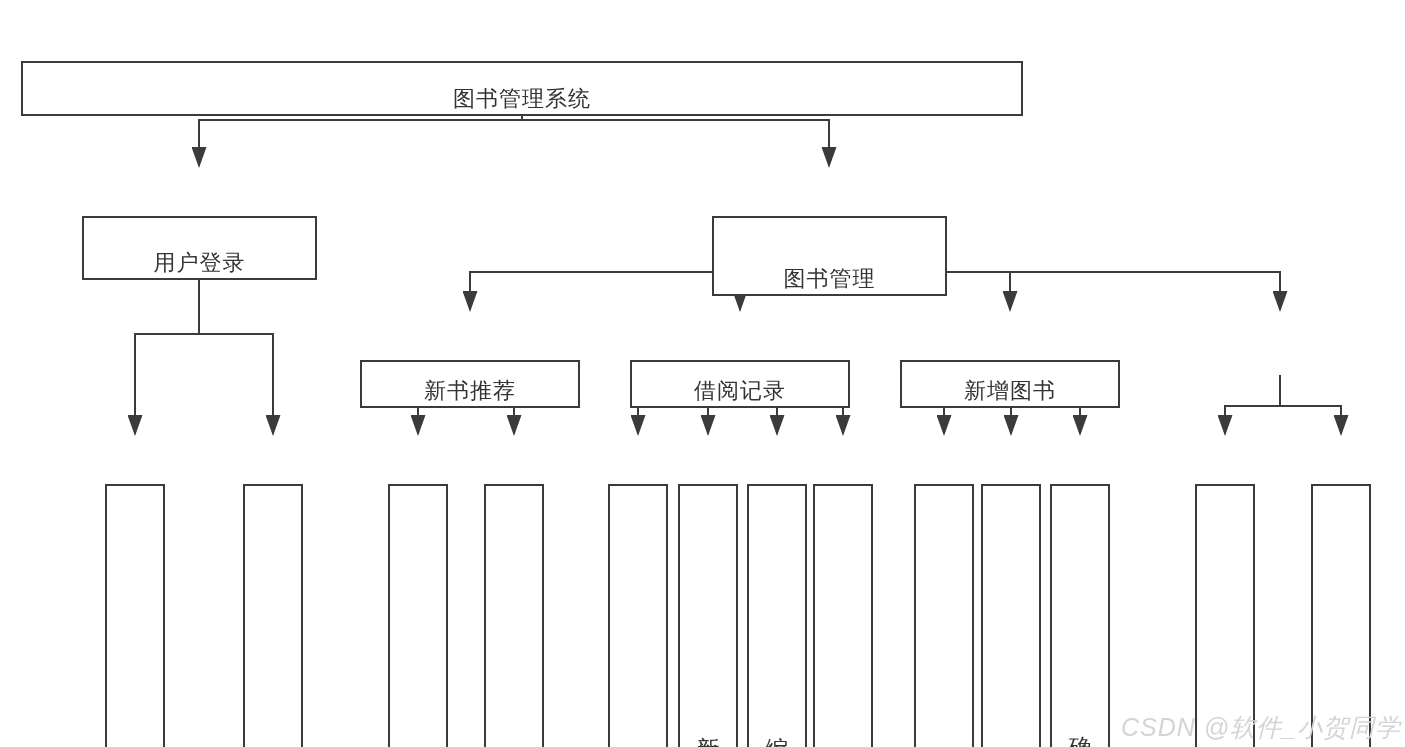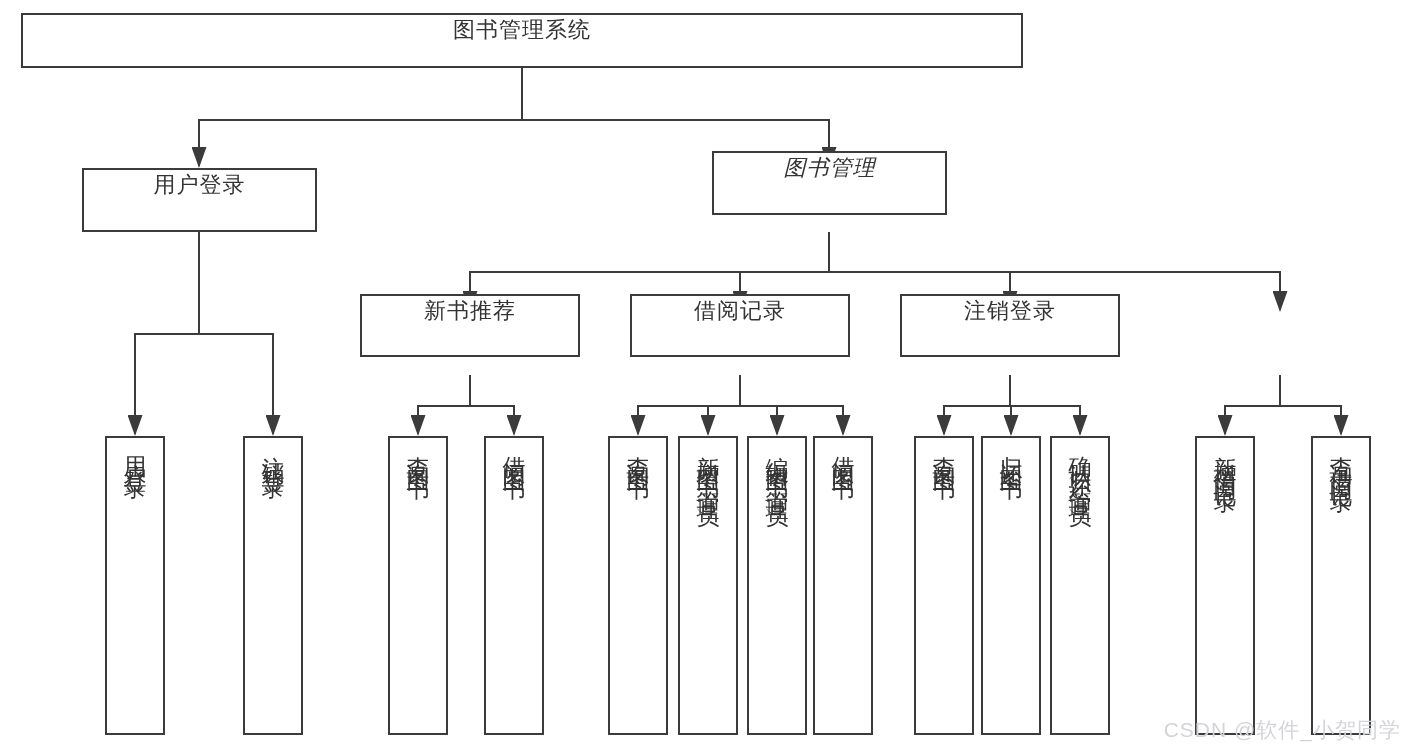--- a/index.html
+++ b/index.html
@@ -8,45 +8,46 @@
     background:var(--bg,#ffffff);
     font-family:"Liberation Sans",sans-serif;
   }
   #stage{position:absolute;inset:0;width:1405px;height:747px;}
   svg.wires{position:absolute;left:0;top:0;pointer-events:none;}
   svg.wires line{stroke:var(--line,#3b3b3b);stroke-width:2;}
   svg.wires .head{fill:var(--line,#3b3b3b);}
   .node{
     position:absolute;box-sizing:border-box;background:#fff;
     border:2px solid var(--line,#3b3b3b);
-    display:flex;align-items:flex-start;justify-content:center;
+    display:flex;align-items:flex-end;justify-content:center;
     color:var(--text,#333333);
+    margin-top:48px;
   }
   .h-label{font-size:22px;letter-spacing:1px;white-space:nowrap;}
   .leaf .v-label{
     writing-mode:vertical-rl;
     font-size:23px;letter-spacing:7px;line-height:1;
     white-space:nowrap;
   }
   
   .n-root {left:21px;  top:13px;  width:1002px;height:55px;}
   .n-l2a  {left:82px;  top:168px; width:235px; height:64px;}
-  .n-l2b  {left:712px; top:151px; width:235px; height:64px;font-style:italic;}
-  .n-l3   {top:294px;  width:220px;height:63px;}
+  .n-l2b  {left:712px; top:168px; width:235px; height:80px;}
+  .n-l3   {top:312px;  width:220px;height:48px;}
   .n-l3a{left:360px;} .n-l3b{left:630px;} .n-l3c{left:900px;} .n-l3d{left:1170px;}
   .leaf   {top:436px;  width:60px; height:299px;}
   .lf-a1{left:105px;} .lf-a2{left:243px;}
   .lf-b1{left:388px;} .lf-b2{left:484px;}
   .lf-c1{left:608px;} .lf-c2{left:678px;} .lf-c3{left:747px;} .lf-c4{left:813px;}
   .lf-d1{left:914px;} .lf-d2{left:981px;} .lf-d3{left:1050px;}
   .lf-e1{left:1195px;} .lf-e2{left:1311px;}
   .watermark{
     position:absolute;right:4px;bottom:3px;z-index:10;
-    font-size:21px;color:var(--watermark,#d3d4d8);
-    letter-spacing:1px;white-space:nowrap;
+    font-size:25px;color:var(--watermark,#d3d4d8);
+    letter-spacing:1px;white-space:nowrap;font-style:italic;
   }
 </style>
 </head>
 <body>
 
 <div id="stage">
 
   <svg class="wires" width="1405" height="747" viewBox="0 0 1405 747" aria-hidden="true">
     <defs>
       <marker id="arrow" viewBox="0 0 21 15" markerWidth="21" markerHeight="15" refX="19" refY="7.5" orient="auto" markerUnits="userSpaceOnUse">
@@ -106,21 +107,21 @@
     <span class="h-label">图书管理</span>
   </div>
 
   <div class="node n-l3 n-l3a">
     <span class="h-label">新书推荐</span>
   </div>
   <div class="node n-l3 n-l3b">
     <span class="h-label">借阅记录</span>
   </div>
   <div class="node n-l3 n-l3c">
-    <span class="h-label">注销登录</span>
+    <span class="h-label">新增图书</span>
   </div>
 
   <div class="node leaf lf-a1">
     <span class="v-label">用户登录</span>
   </div>
   <div class="node leaf lf-a2">
     <span class="v-label">注销登录</span>
   </div>
 
   <div class="node leaf lf-b1">

